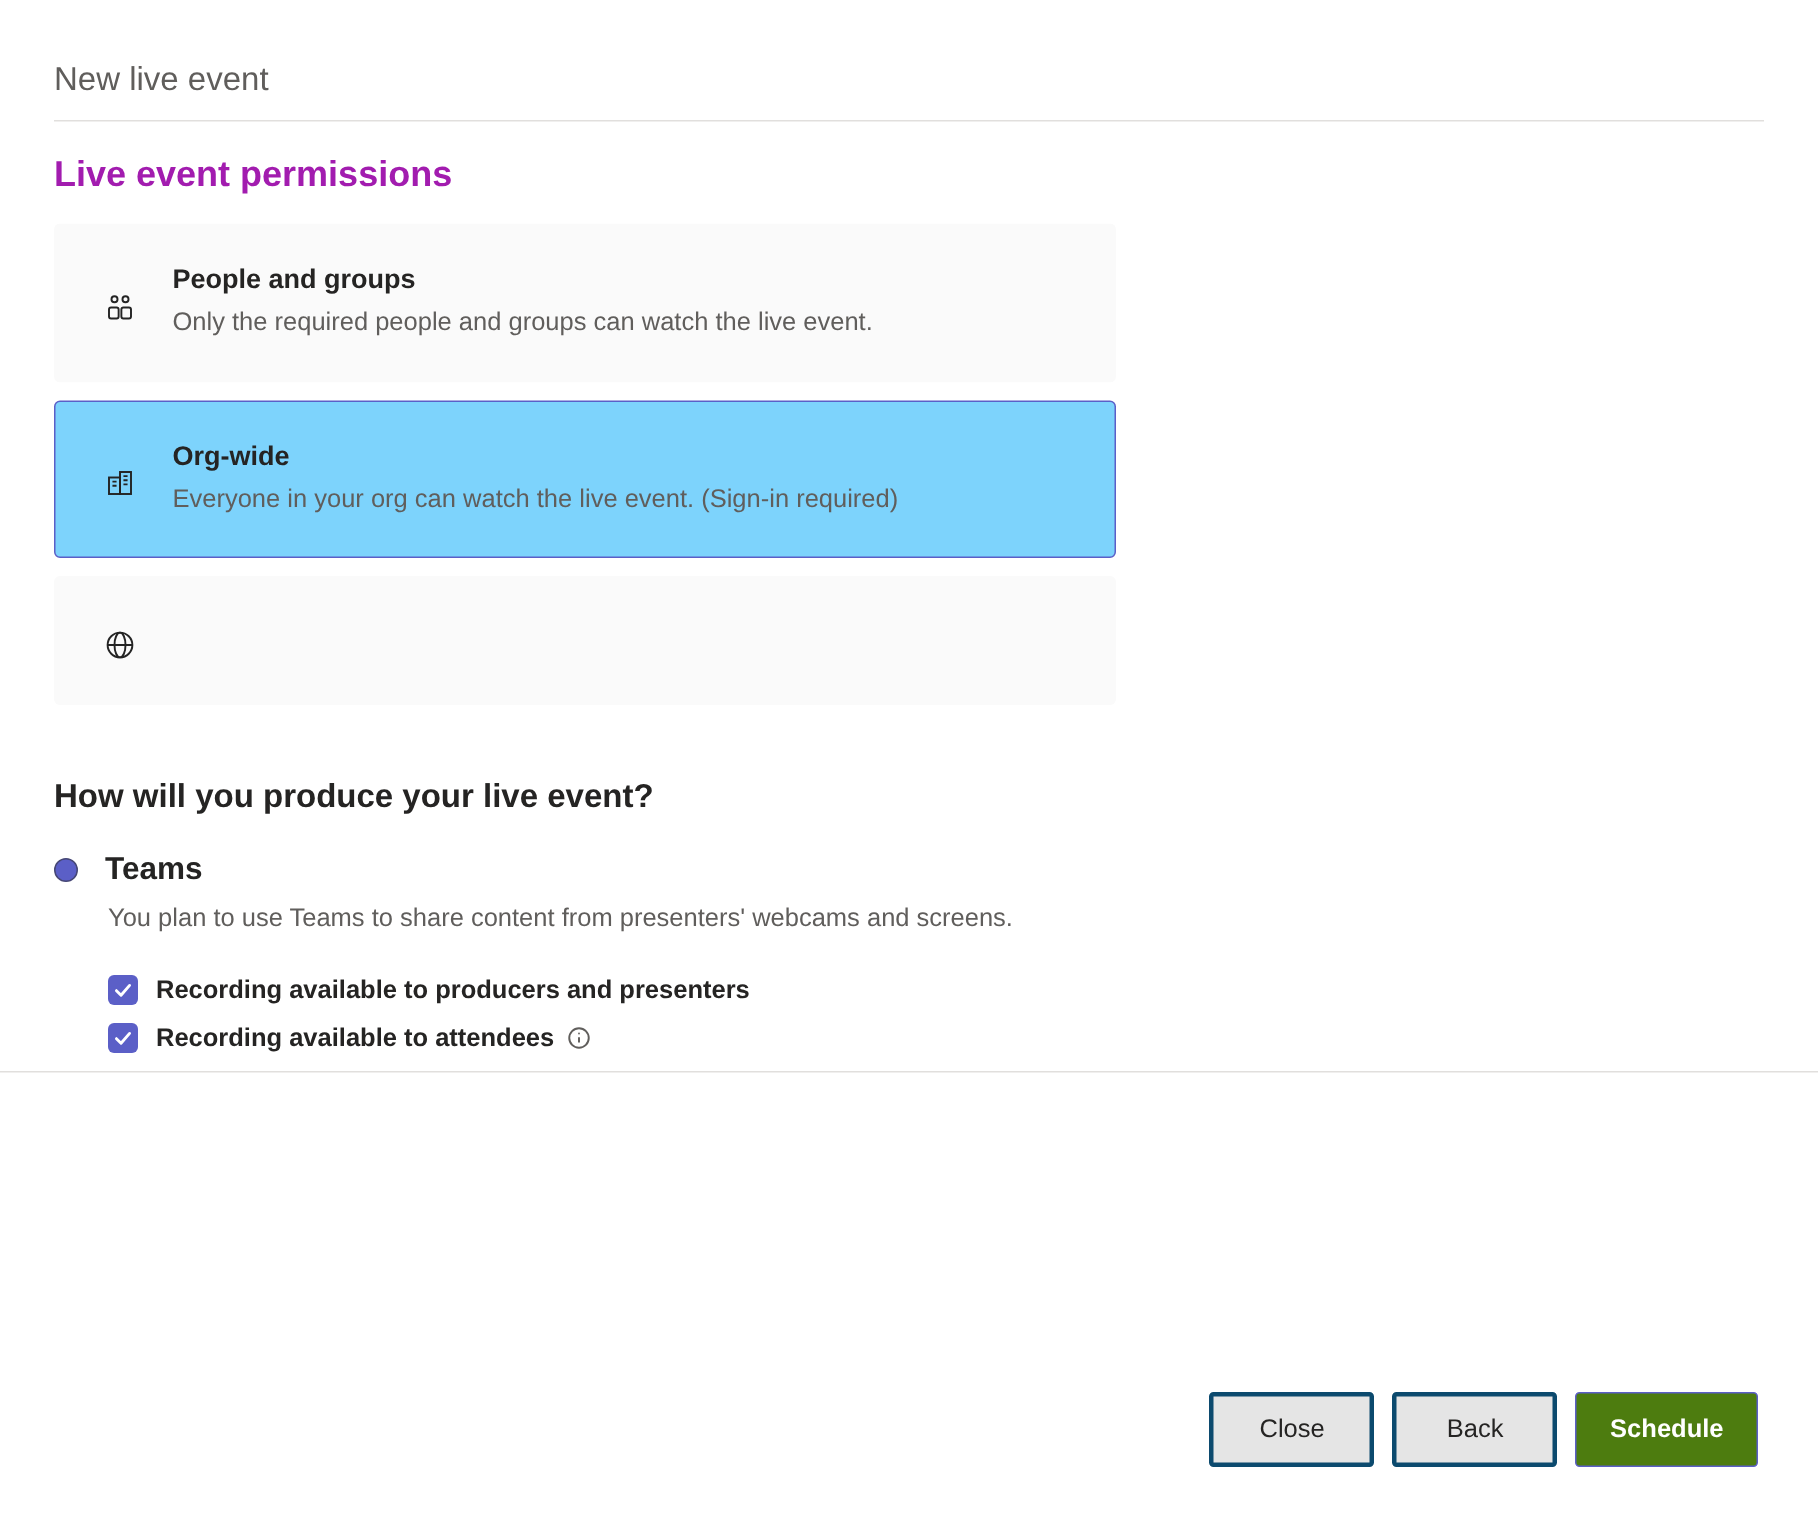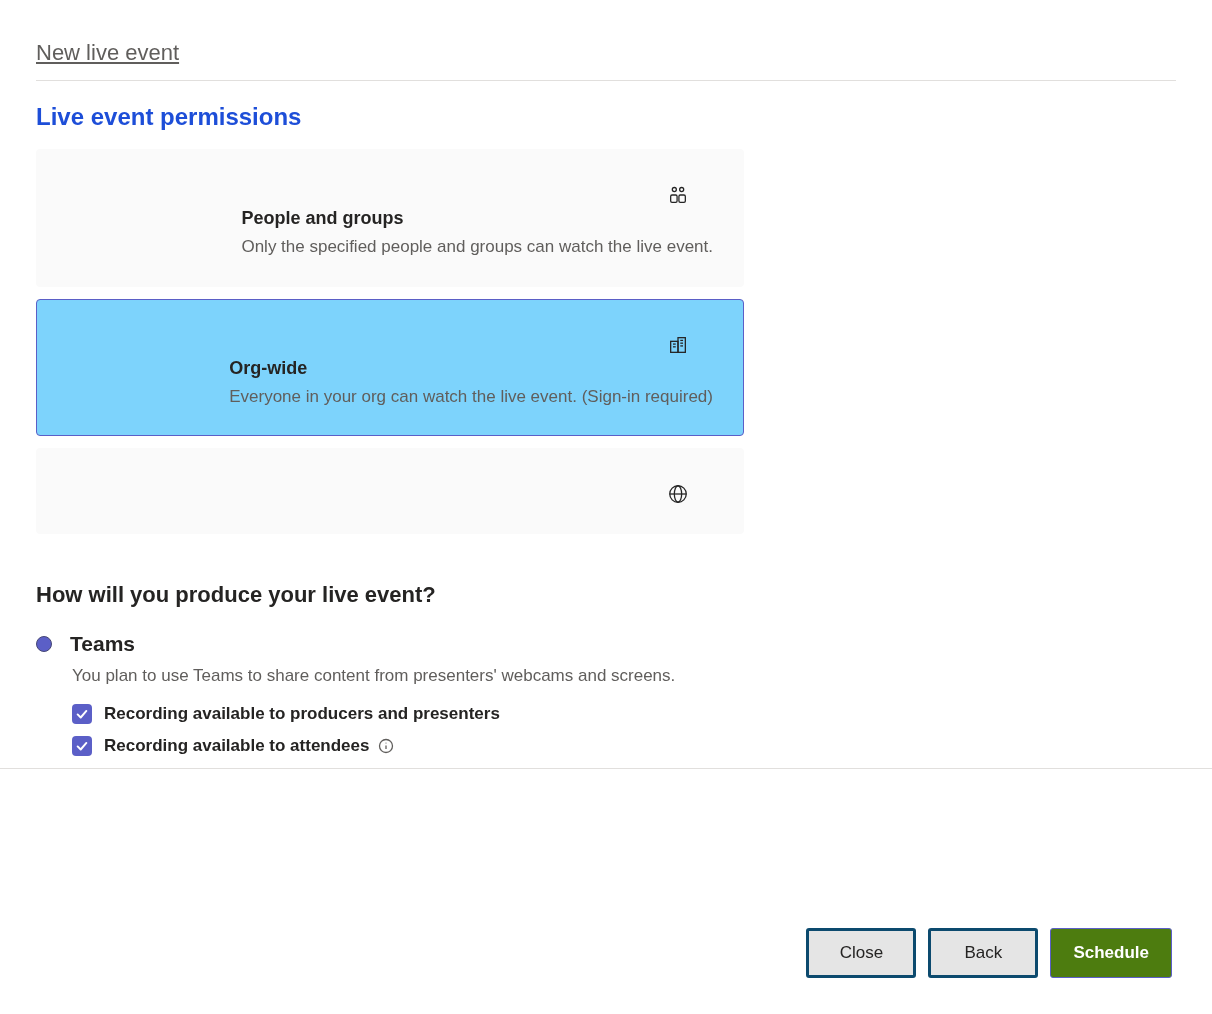--- a/index.html
+++ b/index.html
@@ -18,41 +18,39 @@
     .container {
       padding: 40px 36px 0 36px;
     }
     .dialog-title {
       font-size: 22px;
       font-weight: 400;
       color: #605e5c;
       padding-bottom: 14px;
       border-bottom: 1px solid #e1dfdd;
       margin-bottom: 22px;
-      text-decoration: underline;
     }
     .section-heading {
       font-size: 24px;
       font-weight: 700;
-      color: #1d4ed8;
+      color: #a21caf;
       margin-bottom: 18px;
     }
     .perm-options {
       width: 708px;
     }
     .perm-card {
       display: flex;
-      align-items: flex-end;
+      align-items: center;
       background: #fafafa;
       border: 1px solid transparent;
       border-radius: 4px;
       padding: 26px 30px;
       margin-bottom: 12px;
       cursor: pointer;
-      flex-direction: column;
     }
     .perm-card.selected {
       background: #7dd3fc;
       border: 1px solid #5b5fc7;
     }
     .perm-icon {
       width: 26px;
       height: 26px;
       flex: 0 0 26px;
       margin-right: 22px;
@@ -102,21 +100,21 @@
     }
     .radio-label {
       font-size: 21px;
       font-weight: 600;
       color: #252423;
     }
     .radio-desc {
       font-size: 17px;
       color: #605e5c;
       margin-left: 36px;
-      margin-bottom: 18px;
+      margin-bottom: 28px;
     }
     .checkbox-row {
       display: flex;
       align-items: center;
       margin-left: 36px;
       margin-bottom: 12px;
     }
     .checkbox {
       width: 20px;
       height: 20px;
@@ -193,21 +191,21 @@
       <div class="perm-icon">
         <svg viewBox="0 0 24 24" width="22" height="22" fill="none" stroke="currentColor" stroke-width="1.4">
           <circle cx="8" cy="6" r="2.2"></circle>
           <circle cx="16" cy="6" r="2.2"></circle>
           <rect x="4" y="12" width="7" height="8" rx="1.5"></rect>
           <rect x="13" y="12" width="7" height="8" rx="1.5"></rect>
         </svg>
       </div>
       <div class="perm-text">
         <div class="perm-title">People and groups</div>
-        <div class="perm-desc">Only the specified people and groups can watch the live event.</div>
+        <div class="perm-desc">Only the required people and groups can watch the live event.</div>
       </div>
     </div>
 
     <div class="perm-card selected">
       <div class="perm-icon">
         <svg viewBox="0 0 24 24" width="22" height="22" fill="none" stroke="currentColor" stroke-width="1.4">
           <rect x="4" y="8" width="8" height="12"></rect>
           <rect x="12" y="4" width="8" height="16"></rect>
           <line x1="14.5" y1="7" x2="17.5" y2="7"></line>
           <line x1="14.5" y1="10" x2="17.5" y2="10"></line>

